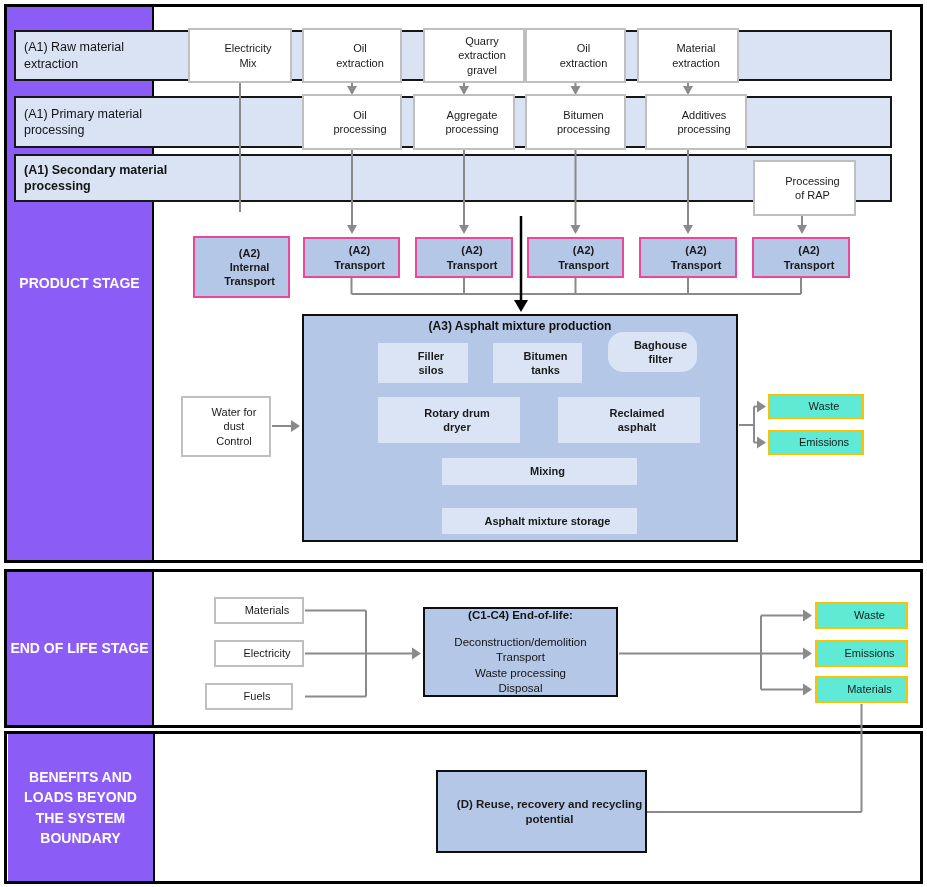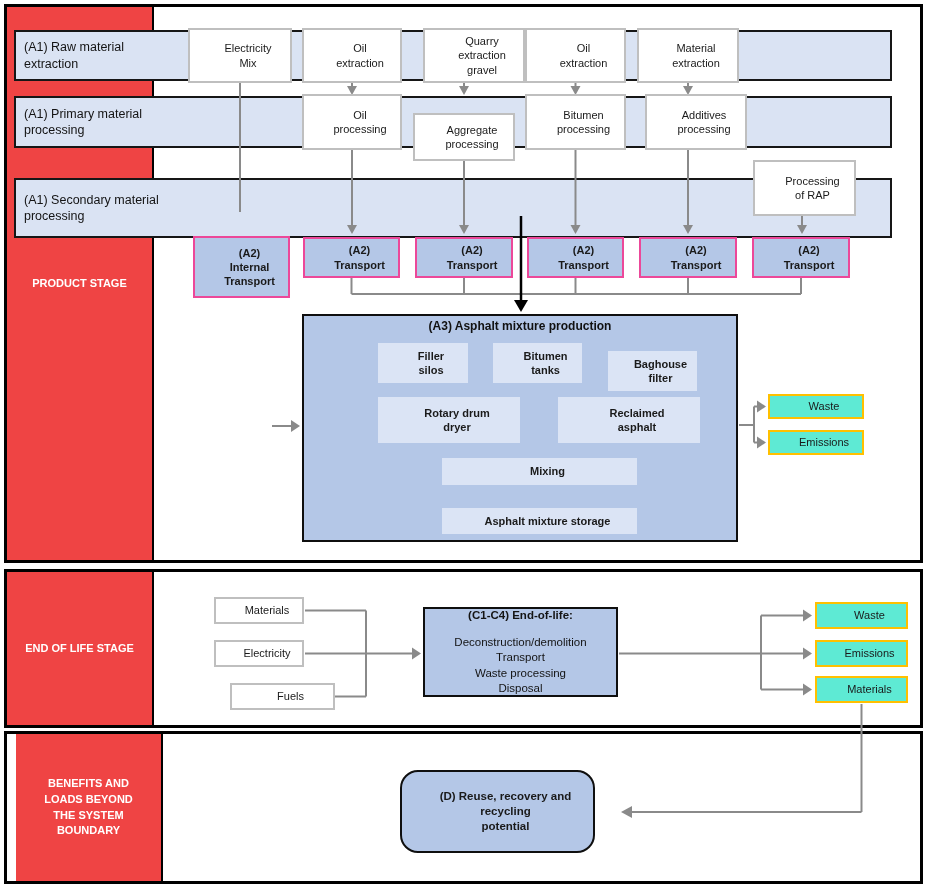--- a/index.html
+++ b/index.html
@@ -1,21 +1,21 @@
 <!DOCTYPE html>
 <html><head>
 <meta charset="utf-8">
 <style>
   html,body{margin:0;padding:0;}
   body{font-family:"Liberation Sans",sans-serif;background:#fff;}
   #page{position:relative;width:927px;height:887px;background:#fff;overflow:hidden;}
   .frame{position:absolute;box-sizing:border-box;border:3px solid #000;background:#fff;}
-  .sidebar{position:absolute;box-sizing:border-box;background:#ef4444;border-right:2px solid #000;
+  .sidebar{position:absolute;box-sizing:border-box;background:#8b5cf6;border-right:2px solid #000;
            display:flex;align-items:center;justify-content:center;text-align:center;
-           color:#fff;font-weight:bold;font-size:11px;line-height:1.45;white-space:pre-line;}
+           color:#fff;font-weight:bold;font-size:14px;line-height:1.45;white-space:pre-line;}
   .row-bar{position:absolute;box-sizing:border-box;background:#DAE3F3;border:2px solid #161616;
            display:flex;align-items:center;padding-left:8px;font-size:12.5px;line-height:1.3;
            color:#141414;white-space:pre-line;}
   .cell{position:absolute;box-sizing:border-box;display:flex;align-items:center;justify-content:center;
         text-align:center;font-size:11px;line-height:1.3;color:#1a1a1a;white-space:pre-line;padding-left:16px;}
   .box-white{background:#fff;border:2px solid #BFBFBF;}
   .box-med{background:#B4C7E7;border:2px solid #ec4899;}
   .box-inner{background:#DBE4F5;margin-left:20px;}
   .box-yellow{background:#5eead4;border:2px solid #FFC000;}
   .bold{font-weight:bold;}
@@ -31,30 +31,30 @@
 <body>
 
 <div id="page">
 
   <div class="frame" style="left:4px;top:4px;width:919px;height:559px;"></div>
   <div class="frame" style="left:4px;top:569px;width:919px;height:159px;"></div>
   <div class="frame" style="left:4px;top:731px;width:919px;height:153px;"></div>
 
   <div class="sidebar" style="left:7px;top:7px;width:147px;height:553px;">PRODUCT STAGE</div>
   <div class="sidebar" style="left:7px;top:572px;width:147px;height:153px;">END OF LIFE STAGE</div>
-  <div class="sidebar" style="left:16px;top:734px;width:147px;height:147px;padding:0 14px;">BENEFITS AND
+  <div class="sidebar" style="left:8px;top:734px;width:147px;height:147px;padding:0 14px;">BENEFITS AND
 LOADS BEYOND
 THE SYSTEM
 BOUNDARY</div>
 
   <div class="row-bar" style="left:14px;top:30px;width:878px;height:51px;">(A1) Raw material
 extraction</div>
   <div class="row-bar" style="left:14px;top:96px;width:878px;height:52px;">(A1) Primary material
 processing</div>
-  <div class="row-bar" style="left:14px;top:178px;width:878px;height:60px;">(A1) Secondary material
+  <div class="row-bar" style="left:14px;top:154px;width:878px;height:48px;font-weight:bold;">(A1) Secondary material
 processing</div>
 
   <svg class="lines" width="927" height="887" viewBox="0 0 927 887">
     <g stroke="#8A8A8A" stroke-width="2" fill="none">
 
       <path d="M240,83 V212"></path>
 
       <path d="M352,83 V87"></path>
         <path d="M464,83 V87"></path>
         <path d="M575.5,83 V87"></path>
@@ -127,21 +127,21 @@
 extraction</div>
   <div class="cell box-white" style="left:413px;top:28px;width:102px;height:55px;margin-left:10px;">Quarry extraction
 gravel</div>
   <div class="cell box-white" style="left:525px;top:28px;width:101px;height:55px;">Oil
 extraction</div>
   <div class="cell box-white" style="left:637px;top:28px;width:102px;height:55px;">Material
 extraction</div>
 
   <div class="cell box-white" style="left:302px;top:94px;width:100px;height:56px;">Oil
 processing</div>
-  <div class="cell box-white" style="left:413px;top:94px;width:102px;height:48px;margin-top:19px;">Aggregate
+  <div class="cell box-white" style="left:413px;top:94px;width:102px;height:56px;">Aggregate
 processing</div>
   <div class="cell box-white" style="left:525px;top:94px;width:101px;height:56px;">Bitumen
 processing</div>
   <div class="cell box-white" style="left:637px;top:94px;width:102px;height:56px;margin-left:8px;">Additives
 processing</div>
 
   <div class="cell box-white" style="left:753px;top:160px;width:103px;height:56px;">Processing
 of RAP</div>
 
   <div class="cell box-med bold" style="left:193px;top:236px;width:97px;height:62px;">(A2)
@@ -158,45 +158,48 @@
   <div class="cell box-med bold" style="left:752px;top:237px;width:98px;height:41px;">(A2)
 Transport</div>
 
   <div class="a3" style="left:302px;top:314px;width:436px;height:228px;">
     <div class="a3-title">(A3) Asphalt mixture production</div>
   </div>
   <div class="cell box-inner bold" style="left:358px;top:343px;width:90px;height:40px;">Filler
 silos</div>
   <div class="cell box-inner bold" style="left:473px;top:343px;width:89px;height:40px;">Bitumen
 tanks</div>
-  <div class="cell box-inner bold" style="left:588px;top:351px;width:89px;height:40px;">Baghouse
+  <div class="cell box-inner bold" style="left:588px;top:332px;width:89px;height:40px;border-radius:15px;">Baghouse
 filter</div>
   <div class="cell box-inner bold" style="left:358px;top:397px;width:142px;height:46px;">Rotary drum
 dryer</div>
   <div class="cell box-inner bold" style="left:538px;top:397px;width:142px;height:46px;">Reclaimed
 asphalt</div>
   <div class="cell box-inner bold" style="left:422px;top:458px;width:195px;height:27px;">Mixing</div>
   <div class="cell box-inner bold" style="left:422px;top:508px;width:195px;height:26px;">Asphalt mixture storage</div>
 
+  <div class="cell box-white" style="left:181px;top:396px;width:90px;height:61px;">Water for
+dust
+Control</div>
 
   <div class="cell box-yellow" style="left:768px;top:394px;width:96px;height:25px;">Waste</div>
   <div class="cell box-yellow" style="left:768px;top:430px;width:96px;height:25px;">Emissions</div>
 
   <div class="cell box-white" style="left:214px;top:597px;width:90px;height:27px;">Materials</div>
   <div class="cell box-white" style="left:214px;top:640px;width:90px;height:27px;">Electricity</div>
-  <div class="cell box-white" style="left:230px;top:683px;width:105px;height:27px;">Fuels</div>
+  <div class="cell box-white" style="left:205px;top:683px;width:88px;height:27px;">Fuels</div>
 
   <div class="cbox" style="left:423px;top:607px;width:195px;height:90px;">
     <div class="bold">(C1-C4) End-of-life:</div>
     <div style="white-space:pre-line;">Deconstruction/demolition
 Transport
 Waste processing
 Disposal</div>
   </div>
 
   <div class="cell box-yellow" style="left:815px;top:602px;width:93px;height:27px;">Waste</div>
   <div class="cell box-yellow" style="left:815px;top:640px;width:93px;height:27px;">Emissions</div>
   <div class="cell box-yellow" style="left:815px;top:676px;width:93px;height:27px;">Materials</div>
 
-  <div class="cell box-med bold" style="left:400px;top:770px;width:195px;height:83px;font-size:11.5px;border-color:#0f0f0f;border-radius:18px;">(D) Reuse, recovery and recycling
+  <div class="cell box-med bold" style="left:436px;top:770px;width:211px;height:83px;font-size:11.5px;border-color:#0f0f0f;">(D) Reuse, recovery and recycling
 potential</div>
 
 </div>
 
 </body></html>

